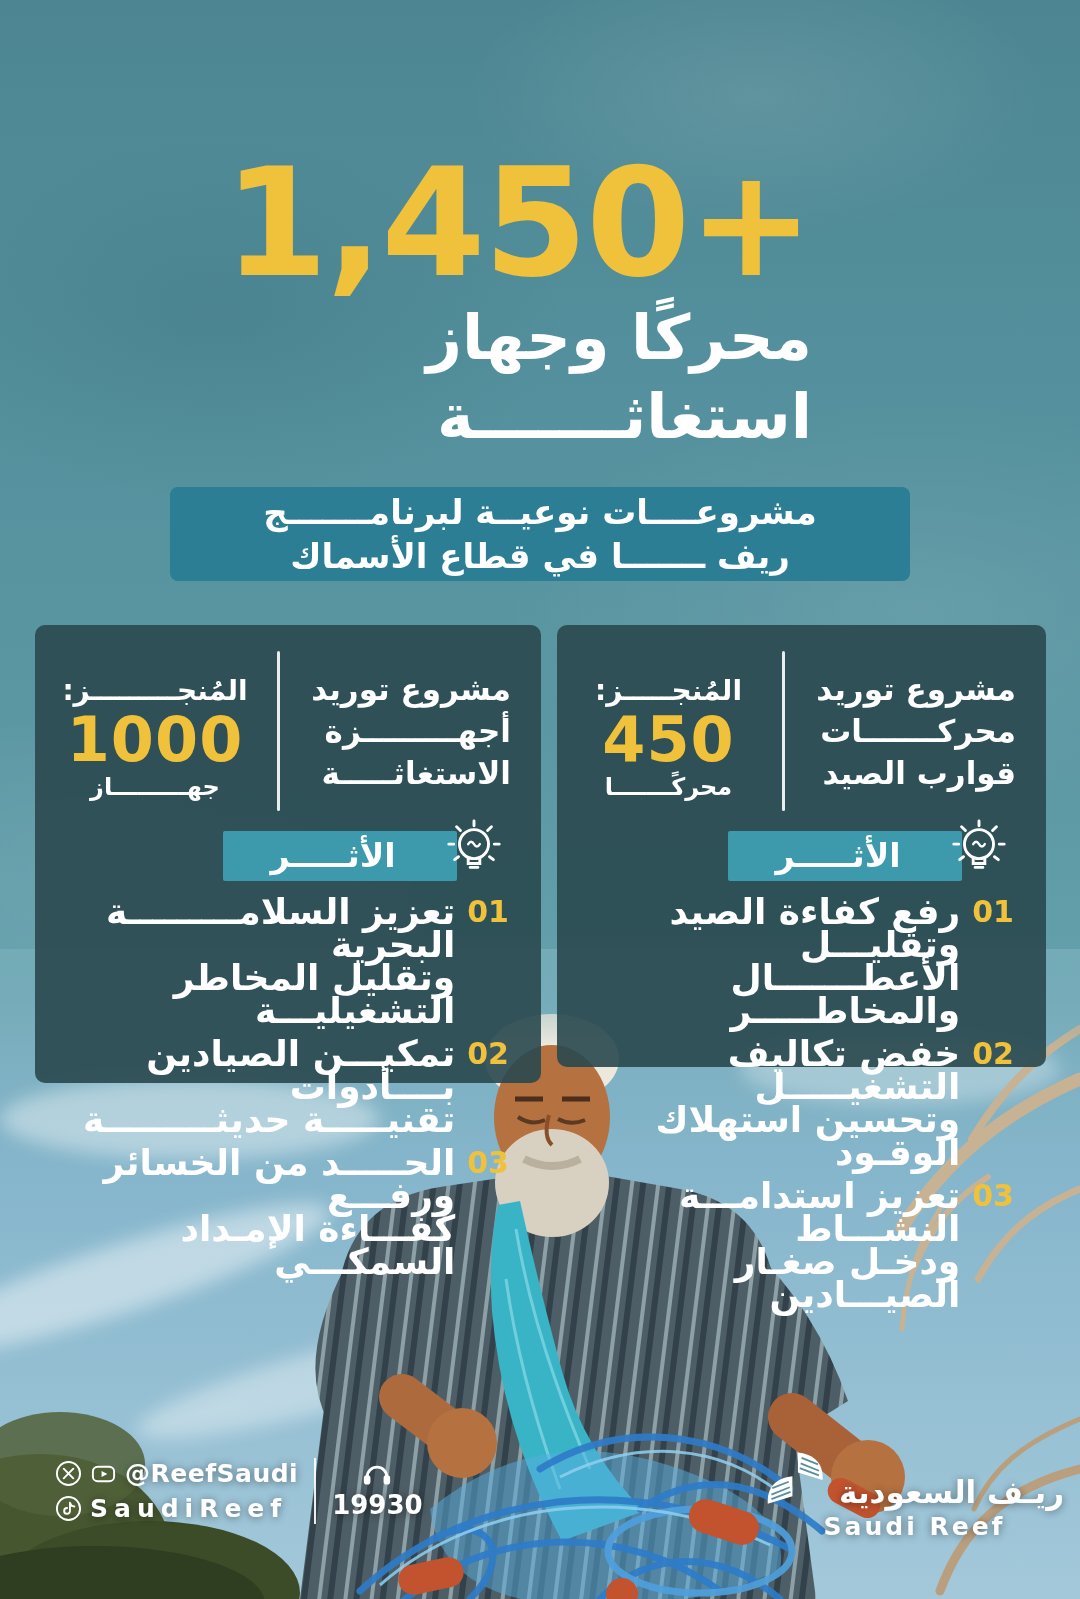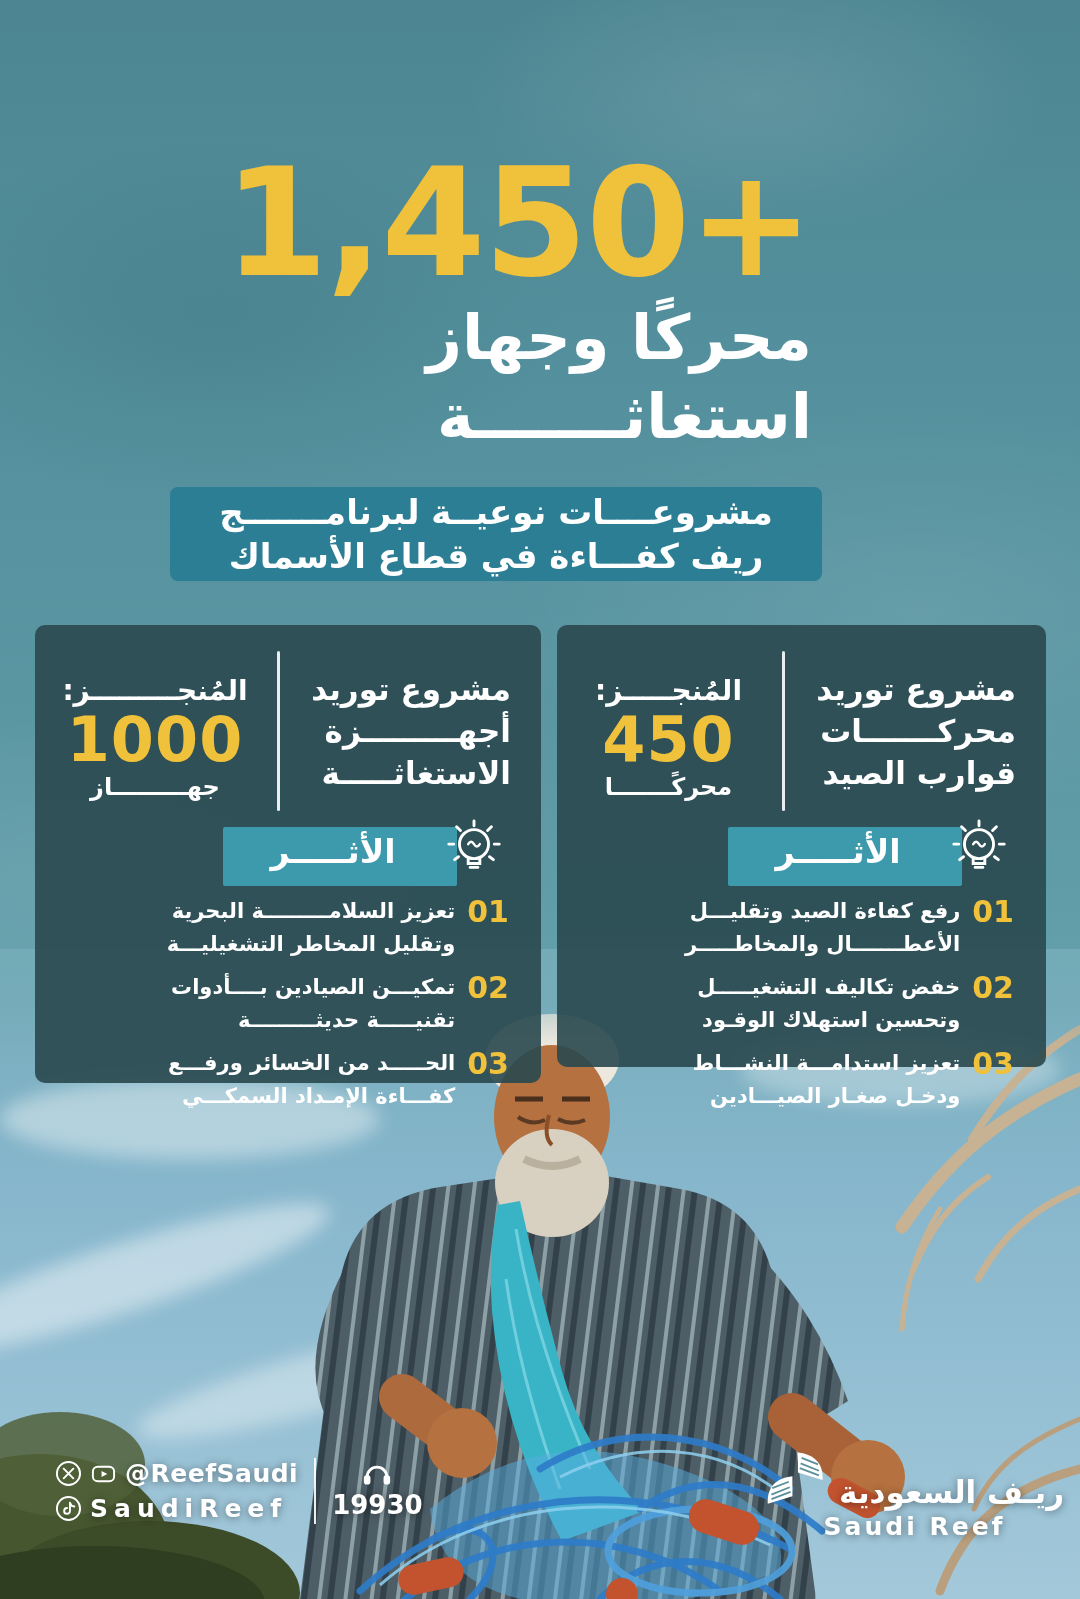--- a/index.html
+++ b/index.html
@@ -18,21 +18,21 @@
   }
   
   .headline{position:absolute; top:148px; right:268px; width:640px; text-align:right;}
   .big-number{
     font-size:150px; line-height:1.0; font-weight:800; color:#F0C13A;
     letter-spacing:-2px; text-align:right;
   }
   .hl-ar{direction:rtl; color:#ffffff; font-weight:800; font-size:62px; line-height:1.28; text-align:right;}
   
   .banner{
-    position:absolute; left:170px; top:487px; width:652px; height:94px;
+    position:absolute; left:170px; top:487px; width:740px; height:94px;
     background:#2B7E94; border-radius:8px; direction:rtl;
     display:flex; flex-direction:column; justify-content:center; align-items:center;
     color:#fff; font-weight:800; font-size:34px; line-height:44px; text-align:center;
   }
   
   .panel{
     position:absolute; top:625px; border-radius:10px; direction:rtl;
     background:rgba(41,72,78,0.90); color:#fff; padding:26px 30px 18px 24px;
     box-sizing:border-box;
   }
@@ -45,25 +45,25 @@
   }
   .stat-divider{width:3px; height:160px; background:rgba(255,255,255,.9); margin:0 26px; border-radius:2px; flex:none;}
   .stat-col{flex:1; text-align:center;}
   .stat-achieved{font-size:28px; font-weight:800;margin-top:13px;}
   .stat-num{font-size:62px; font-weight:800; color:#F0C13A; line-height:1.05; letter-spacing:1px;}
   .stat-unit{font-size:24px; font-weight:800;}
   .impact-header{display:flex; align-items:center; margin:16px 6px 10px 0; height:58px;}
   .bulb{width:62px; height:62px; flex:none; margin-left:-14px; margin-top:-16px; position:relative; z-index:2;}
   .impact-badge{
     background:#3D9AAD; color:#fff; font-size:33px; font-weight:800;
-    padding:5px 44px 15px 30px; border-radius:2px; min-width:160px; text-align:center;
+    padding:5px 44px 6px 30px; border-radius:2px; min-width:160px; text-align:center;
   }
   .impact-item{display:flex; align-items:flex-start; margin:10px 2px 0 0; gap:12px;}
   .item-num{color:#F0C13A; font-size:30px; font-weight:800; line-height:34px; flex:none;}
-  .item-text{font-size:21px; font-weight:800; line-height:33px; white-space:pre-line; text-align:right;}
+  .item-text{font-size:36px; font-weight:800; line-height:33px; white-space:pre-line; text-align:right;}
   
   .photo-svg{position:absolute; left:0; top:949px; width:1080px; height:650px; display:block;}
   
   .social{
     position:absolute; left:55px; top:1458px; display:flex; align-items:center; gap:16px;
     color:#fff; text-shadow:0 1px 8px rgba(0,0,0,.45);
   }
   .social-col{display:flex; flex-direction:column; gap:6px;}
   .social-row{display:flex; align-items:center; gap:8px; font-size:25px; font-weight:700;}
   .social-row .icn{width:27px; height:27px; flex:none; display:inline-flex;}
@@ -179,21 +179,21 @@
   </svg>
 
   <div class="headline">
     <div class="big-number">1,450+</div>
     <div class="hl-ar">محركًا وجهاز</div>
     <div class="hl-ar">استغاثـــــــة</div>
   </div>
 
   <div class="banner">
     <div>مشروعــــات نوعيــة لبرنامـــــــج</div>
-    <div>ريف كفـــاءة في قطاع الأسماك</div>
+    <div>ريف ـــــــا في قطاع الأسماك</div>
   </div>
 
   <section class="panel panel-engines">
     <div class="stat-row">
       <div class="stat-title">مشروع توريد
 محركـــــــات
 قوارب الصيد</div>
       <div class="stat-divider"></div>
       <div class="stat-col">
         <div class="stat-achieved">المُنجـــــز:</div>

